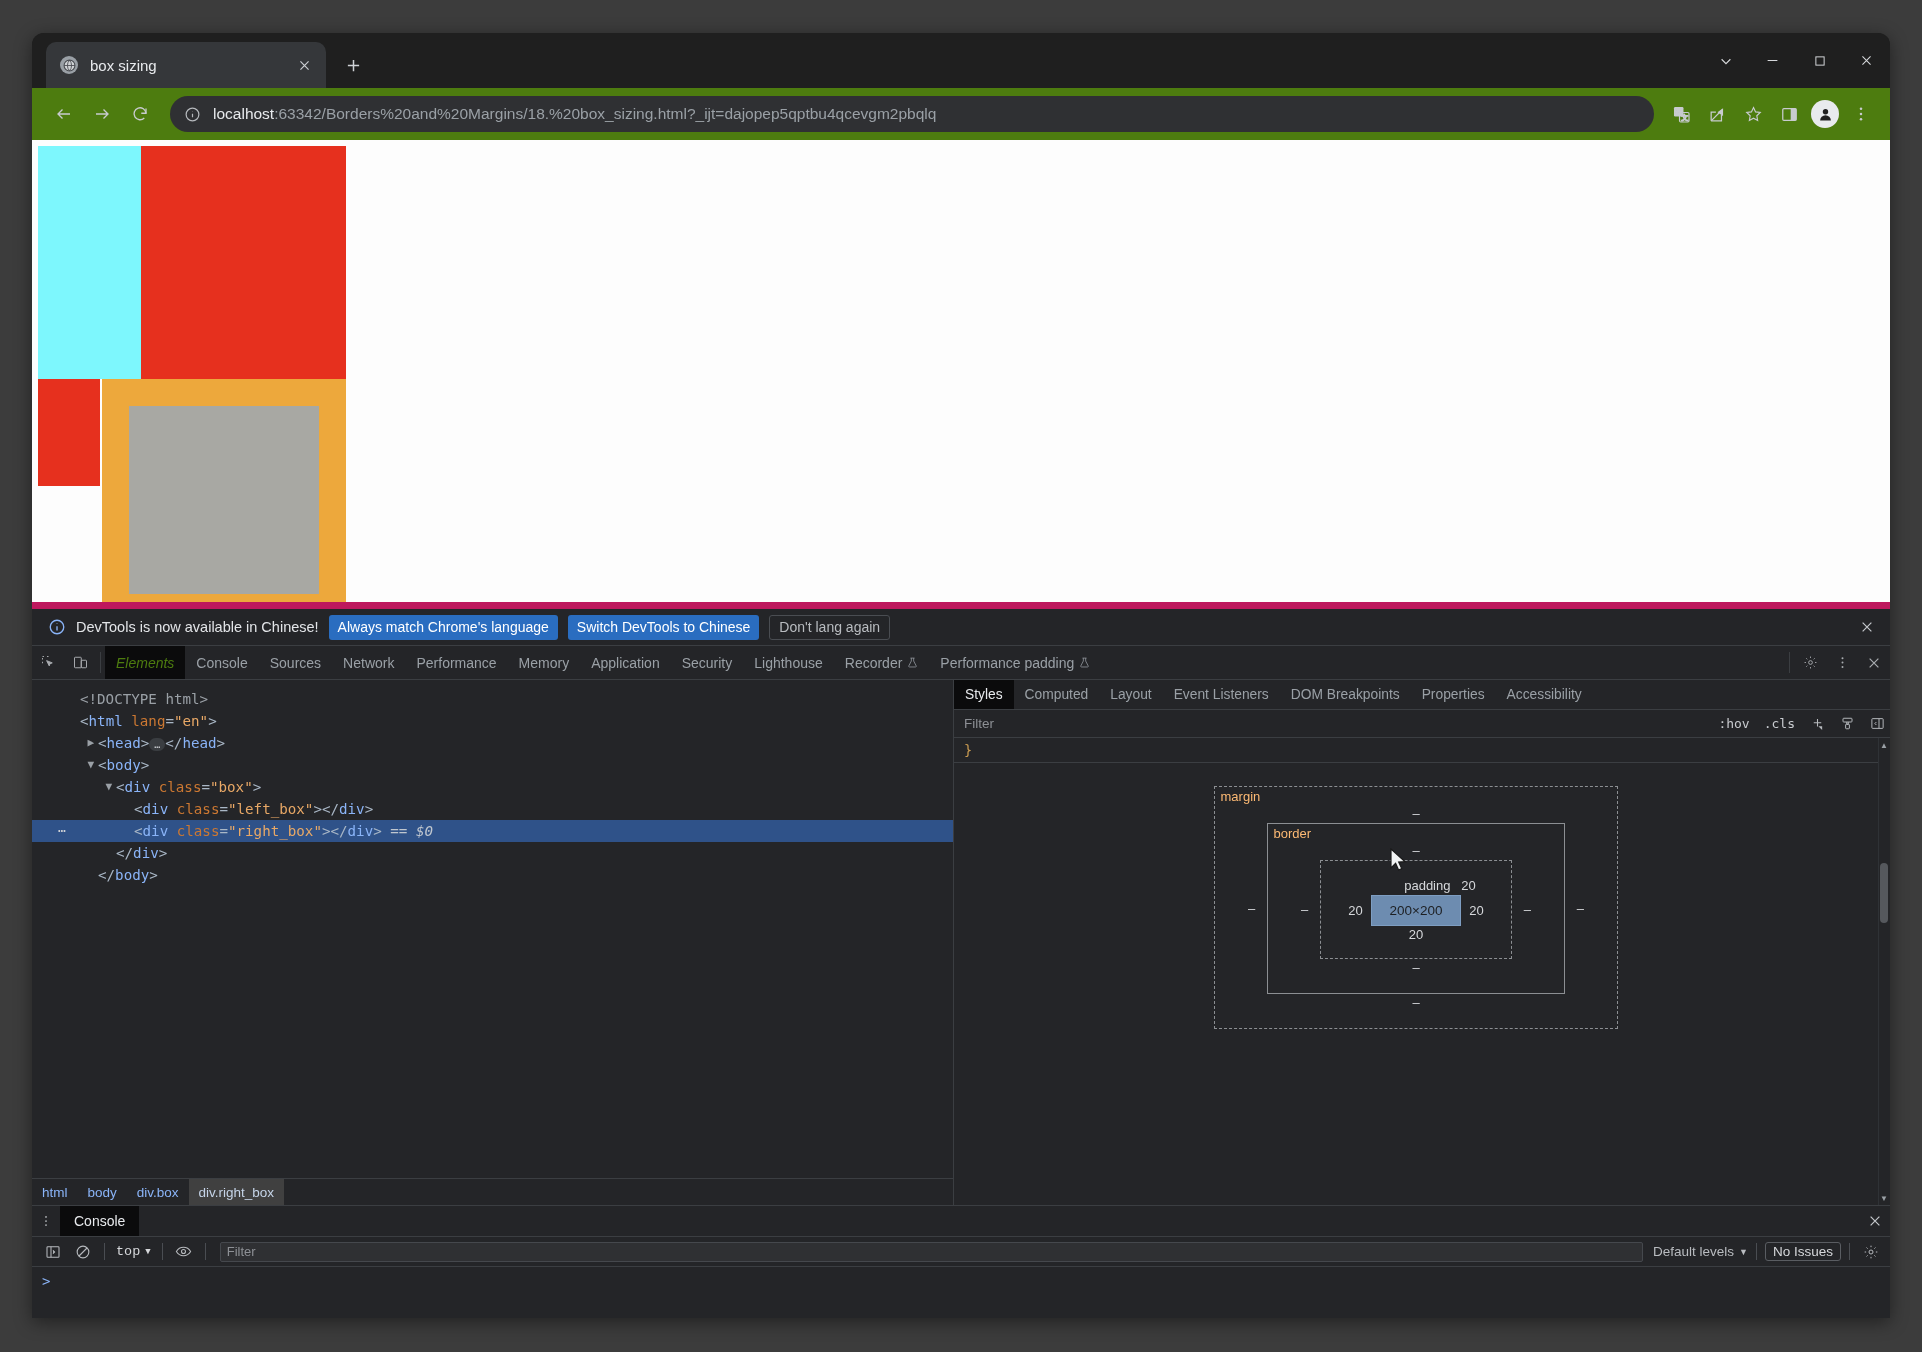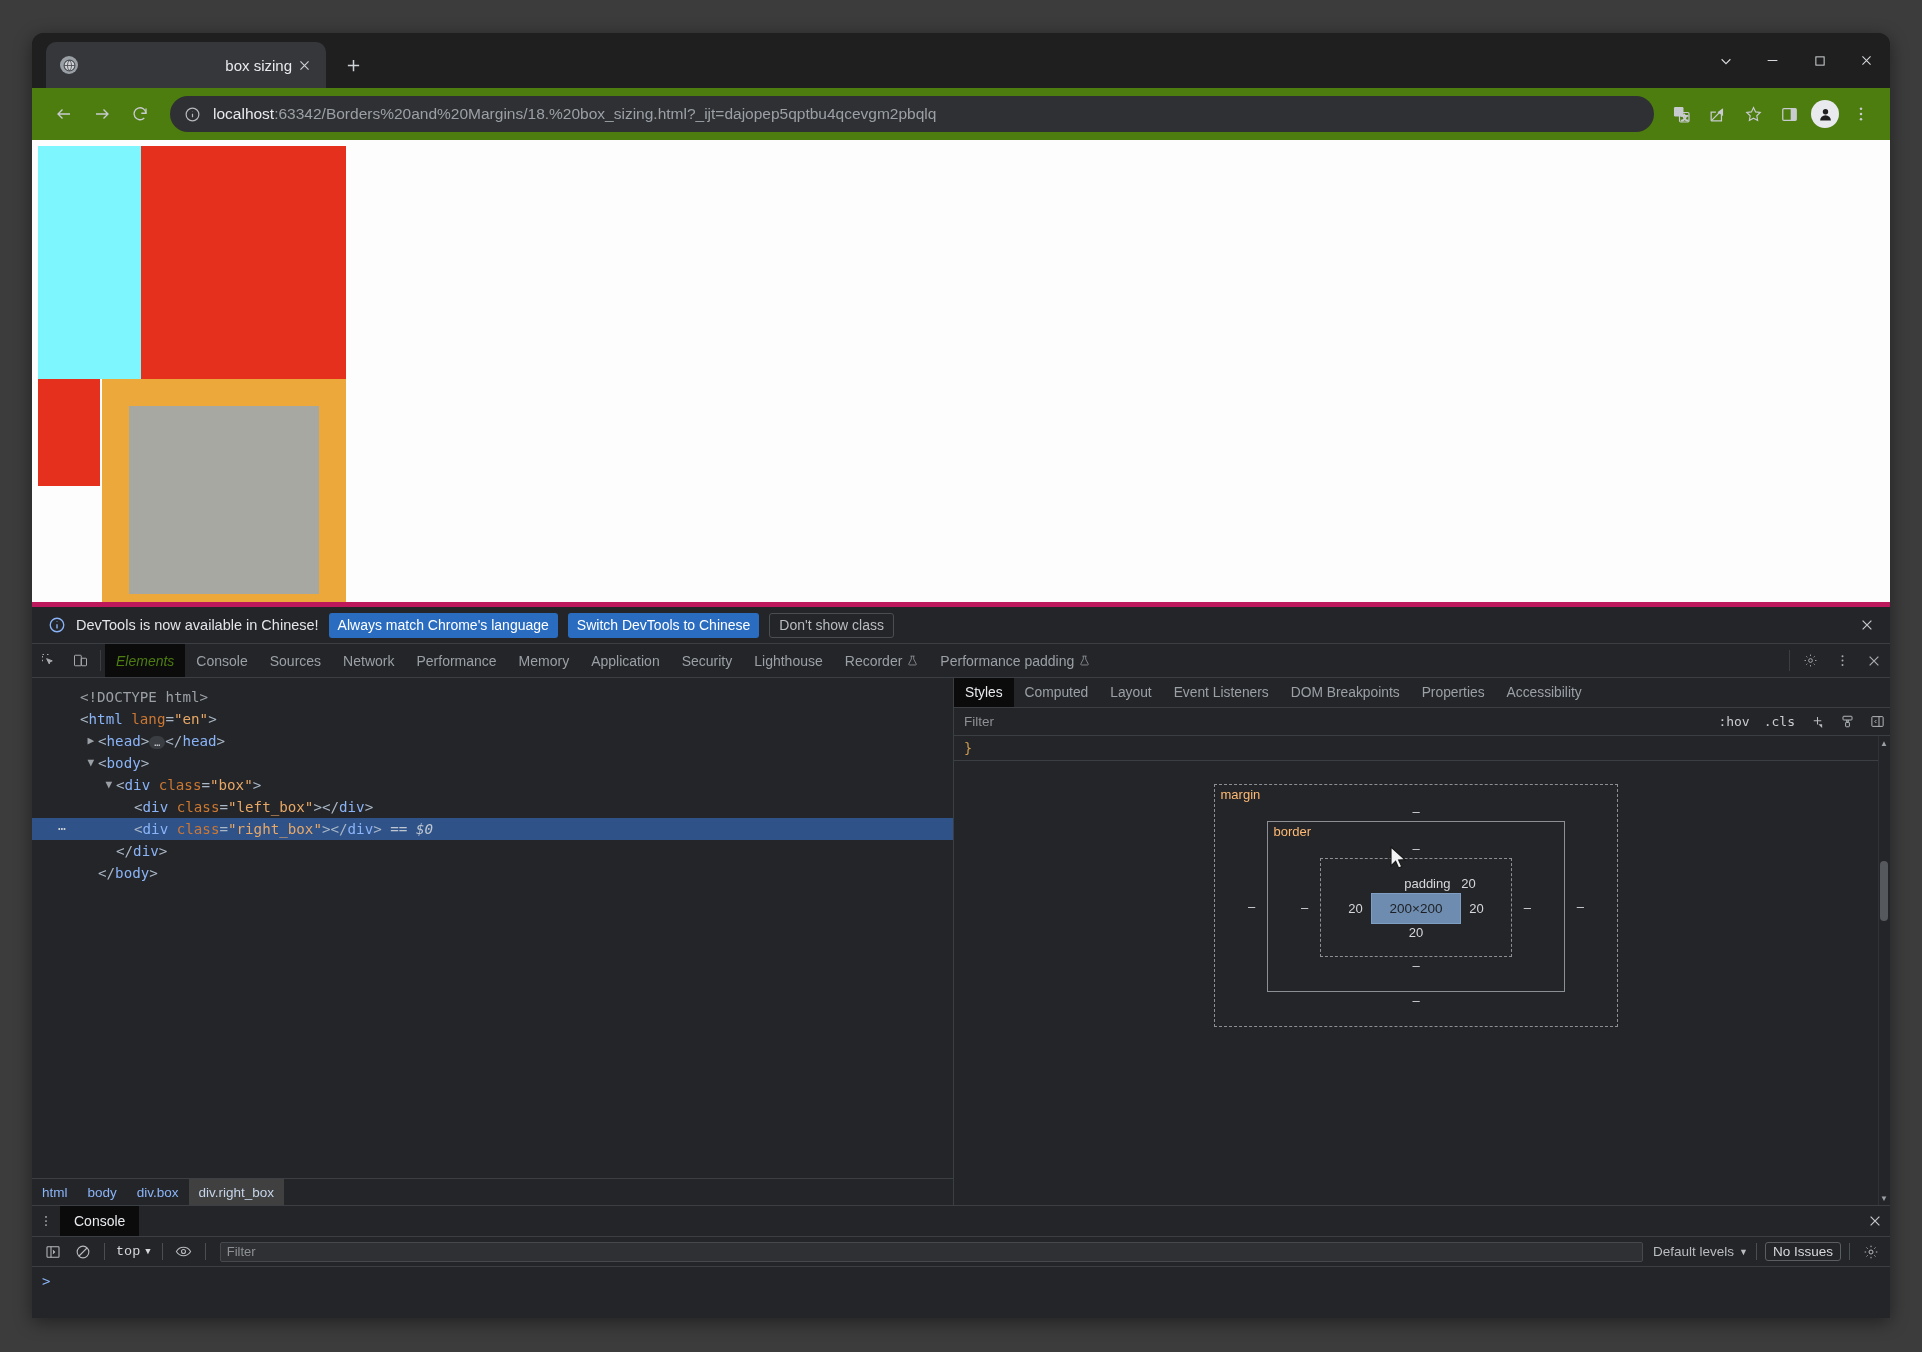--- a/index.html
+++ b/index.html
@@ -46,21 +46,21 @@
   .tab-favicon {
     width: 18px; height: 18px; border-radius: 50%;
     background: #9aa0a6; margin-right: 12px;
     display:flex;align-items:center;justify-content:center;
     flex: 0 0 auto;
   }
   .tab-favicon svg { display:block; }
   .tab-title {
     flex: 1 1 auto;
     color: #e8eaed; font-size: 15px;
-    white-space: nowrap; overflow: hidden; text-overflow: ellipsis; text-align: right;
+    white-space: nowrap; overflow: hidden; text-overflow: ellipsis;
   }
   .tab-close {
     width: 24px; height: 24px; flex: 0 0 auto;
     display: flex; align-items: center; justify-content: center;
     color: #c9ccd0; font-size: 17px; line-height: 1;
     border-radius: 50%;
   }
   .new-tab-btn {
     width: 34px; height: 34px; margin: 0 0 6px 10px;
     display: flex; align-items: center; justify-content: center;
@@ -139,21 +139,21 @@
     width: 244px; height: 242px;
     padding: 27px;
   }
   .right-box-inner { width: 100%; height: 100%; }
 
   
   .devtools {
     position: absolute;
     left: 0; top: 569px; right: 0; bottom: 0;
     background: #242528;
-    border-top: 5px solid #be185d;
+    border-top: 7px solid #be185d;
     display: flex; flex-direction: column;
   }
 
   
   .notif-bar {
     height: 37px; background: #242528;
     border-bottom: 1px solid #3b3e42;
     display: flex; align-items: center;
     padding: 0 10px 0 16px; gap: 10px;
     flex: 0 0 auto;
@@ -517,21 +517,21 @@
       <div class="notif-bar">
         <span class="notif-icon">
           <svg width="18" height="18" viewBox="0 0 24 24" fill="none" stroke="currentColor" stroke-width="1.8">
             <circle cx="12" cy="12" r="9"></circle>
               <path d="M12 11v5.5M12 7.4v.7"></path>
           </svg>
         </span>
         <span class="notif-text">DevTools is now available in Chinese!</span>
         <span class="notif-btn primary">Always match Chrome's language</span>
         <span class="notif-btn primary">Switch DevTools to Chinese</span>
-        <span class="notif-btn ghost">Don't show class</span>
+        <span class="notif-btn ghost">Don't lang again</span>
         <span class="notif-close">
           <svg width="14" height="14" viewBox="0 0 16 16" stroke="currentColor" stroke-width="1.4">
               <path d="M3 3l10 10M13 3L3 13"></path>
             </svg>
         </span>
       </div>
 
       <div class="dt-tabbar">
         <div class="dt-toolicon">
           <svg width="15" height="15" viewBox="0 0 20 20" fill="none" stroke="currentColor" stroke-width="1.3">

